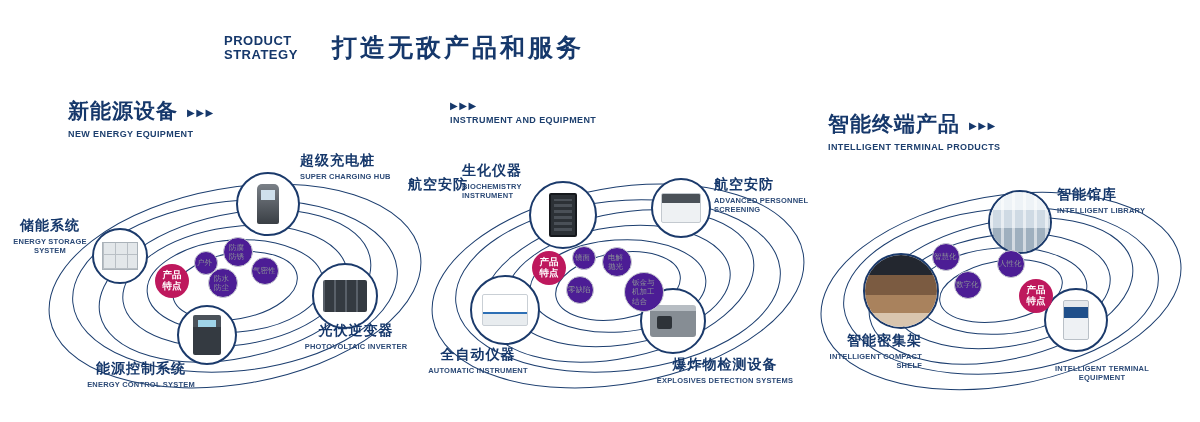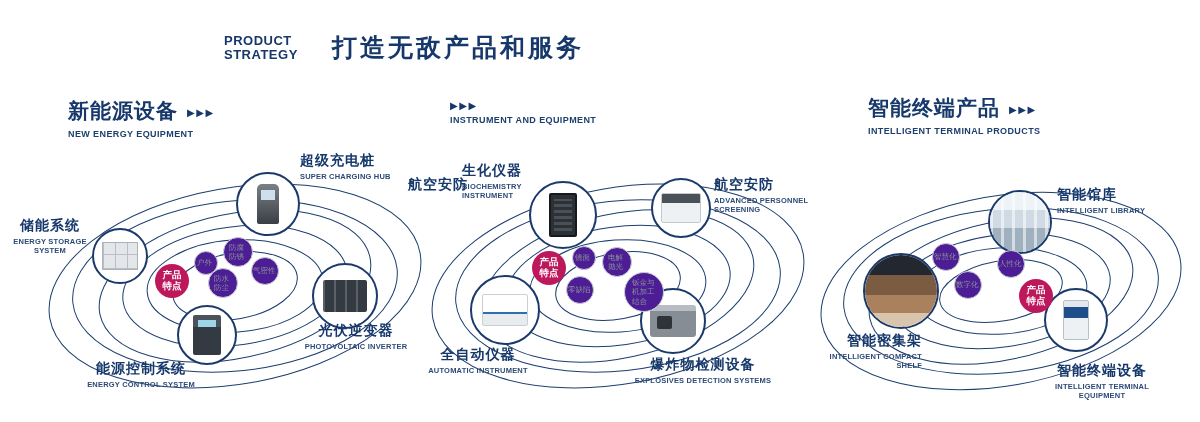--- a/index.html
+++ b/index.html
@@ -187,42 +187,42 @@
     <div class="dev dev-analyzer"></div>
   </div>
   <div class="p-label t-center" style="left:424px; top:346px; width:108px;">
     <span class="zh">全自动仪器</span>
     <span class="en">AUTOMATIC INSTRUMENT</span>
   </div>
 
   <div class="circle" style="left:640px; top:288px; width:66px; height:66px;">
     <div class="dev dev-detector"></div>
   </div>
-  <div class="p-label t-center" style="left:632px; top:356px; width:142px;">
+  <div class="p-label t-center" style="left:654px; top:356px; width:142px;">
     <span class="zh">爆炸物检测设备</span>
     <span class="en">EXPLOSIVES DETECTION SYSTEMS</span>
   </div>
 
   <div class="feature-core" style="left:532px; top:251px; width:34px; height:34px;">
     <span>产品特点</span>
   </div>
   <div class="bubble bw18" style="left:572px; top:246px; width:24px; height:24px;">
     <span>镜面</span>
   </div>
   <div class="bubble bw18" style="left:602px; top:247px; width:30px; height:30px;">
     <span>电解抛光</span>
   </div>
   <div class="bubble bw24" style="left:566px; top:276px; width:28px; height:28px;">
     <span>零缺陷</span>
   </div>
   <div class="bubble bw24" style="left:624px; top:272px; width:40px; height:40px;">
     <span>钣金与机加工结合</span>
   </div>
 
-  <div class="sec-head" style="left:828px; top:94px;margin-left:40px;">
+  <div class="sec-head" style="left:828px; top:110px;">
     <div class="sec-row">
       <h3>智能终端产品</h3>
       <span class="arrows">▶▶▶</span>
     </div>
     <div class="sec-en">INTELLIGENT TERMINAL PRODUCTS</div>
   </div>
 
   <svg class="orbits" style="left:806px; top:188px;" width="390" height="206" viewBox="0 0 390 206">
     <ellipse cx="195" cy="103" rx="182" ry="95" transform="rotate(-10 195 103)"></ellipse>
     <ellipse cx="195" cy="103" rx="158" ry="82" transform="rotate(-6 195 103)"></ellipse>
@@ -245,21 +245,20 @@
   </div>
   <div class="p-label t-right" style="left:826px; top:332px; width:96px;">
     <span class="zh">智能密集架</span>
     <span class="en">INTELLIGENT COMPACT SHELF</span>
   </div>
 
   <div class="circle" style="left:1044px; top:288px; width:64px; height:64px;">
     <div class="dev dev-kiosk"></div>
   </div>
   <div class="p-label t-center" style="left:1032px; top:362px; width:140px;">
-    <span class="zh">智能终端设备</span>
     <span class="en">INTELLIGENT TERMINAL EQUIPMENT</span>
   </div>
 
   <div class="feature-core" style="left:1019px; top:279px; width:34px; height:34px;">
     <span>产品特点</span>
   </div>
   <div class="bubble bw24" style="left:932px; top:243px; width:28px; height:28px;">
     <span>智慧化</span>
   </div>
   <div class="bubble bw24" style="left:997px; top:250px; width:28px; height:28px;">

